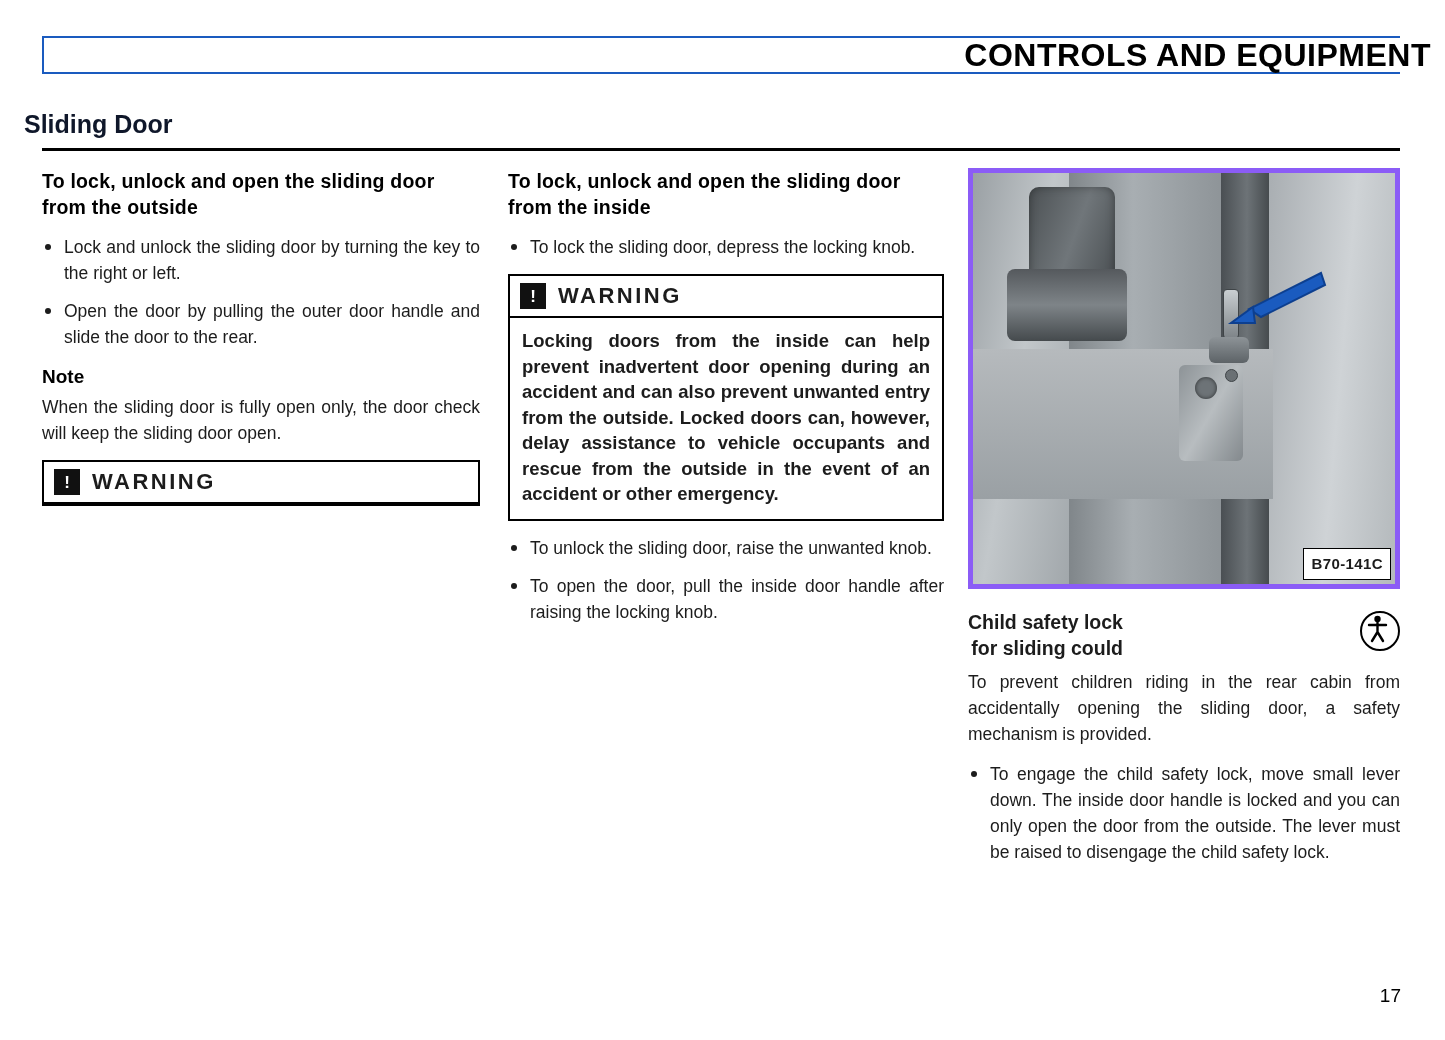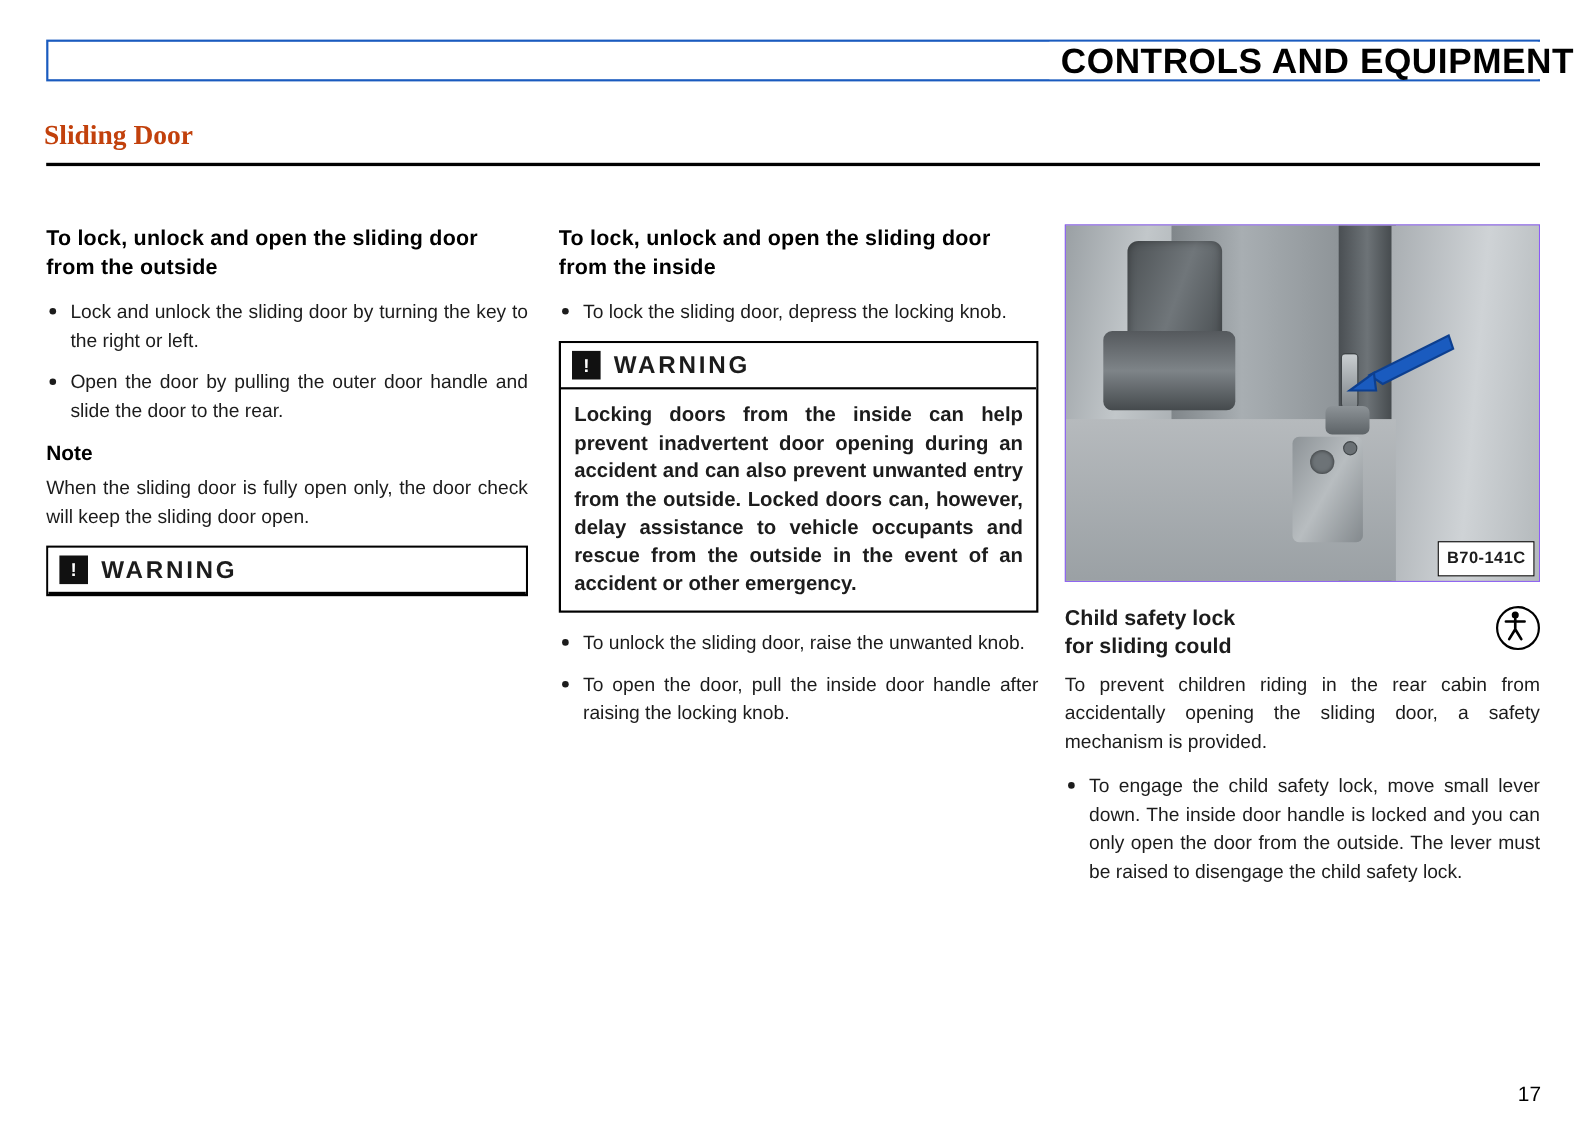--- a/index.html
+++ b/index.html
@@ -42,44 +42,42 @@
     letter-spacing: 0.5px;
     color: #000;
     line-height: 34px;
     background: #fff;
     padding-left: 10px;
   }
 
   
   .section-title {
     position: absolute;
-    left: 40px;
+    left: 24px;
     top: 110px;
     font-size: 25px;
     font-weight: bold;
-    color: #c2410c;
-    font-family: Liberation Serif, serif;
+    color: #0f172a;
   }
   .section-rule {
     position: absolute;
     left: 42px;
     top: 148px;
     width: 1358px;
     height: 3px;
     background: #000;
   }
 
   
   .col {
     position: absolute;
     top: 168px;
     font-size: 17.5px;
     line-height: 26px;
     color: #1c1c1c;
-    margin-top: 36px;
   }
   .col1 { left: 42px; width: 438px; }
   .col2 { left: 508px; width: 436px; }
   .col3 { left: 968px; width: 432px; }
 
   h3.sub {
     margin: 0 0 14px 0;
     font-size: 19.5px;
     font-weight: bold;
     line-height: 26px;
@@ -161,22 +159,22 @@
     line-height: 25.5px;
     font-weight: bold;
     text-align: justify;
   }
   .warning-body p { margin: 0; }
 
   
   .figure {
     position: relative;
     width: 432px;
-    height: 325px;
-    border: 1px solid #8b5cf6;
+    height: 421px;
+    border: 5px solid #8b5cf6;
     box-sizing: border-box;
     overflow: hidden;
     background: #b9bdc0;
   }
   .fig-panelA {
     position: absolute; left: 0; top: 0; width: 110px; height: 100%;
     background: linear-gradient(100deg, #9aa0a4 0%, #c2c7ca 45%, #9ca2a6 100%);
   }
   .fig-panelB {
     position: absolute; left: 96px; top: 0; width: 160px; height: 100%;
@@ -266,20 +264,21 @@
   .child-head-row {
     display: flex;
     align-items: flex-start;
     justify-content: space-between;
     margin-top: 20px;
   }
   .child-head {
     font-size: 19.5px;
     font-weight: bold;
     line-height: 26px;
+    text-align: right;
   }
   .child-icon {
     width: 36px; height: 36px;
     border-radius: 50%;
     border: 2.5px solid #000;
     position: relative;
     flex: none;
     margin-top: 2px;
   }
 

